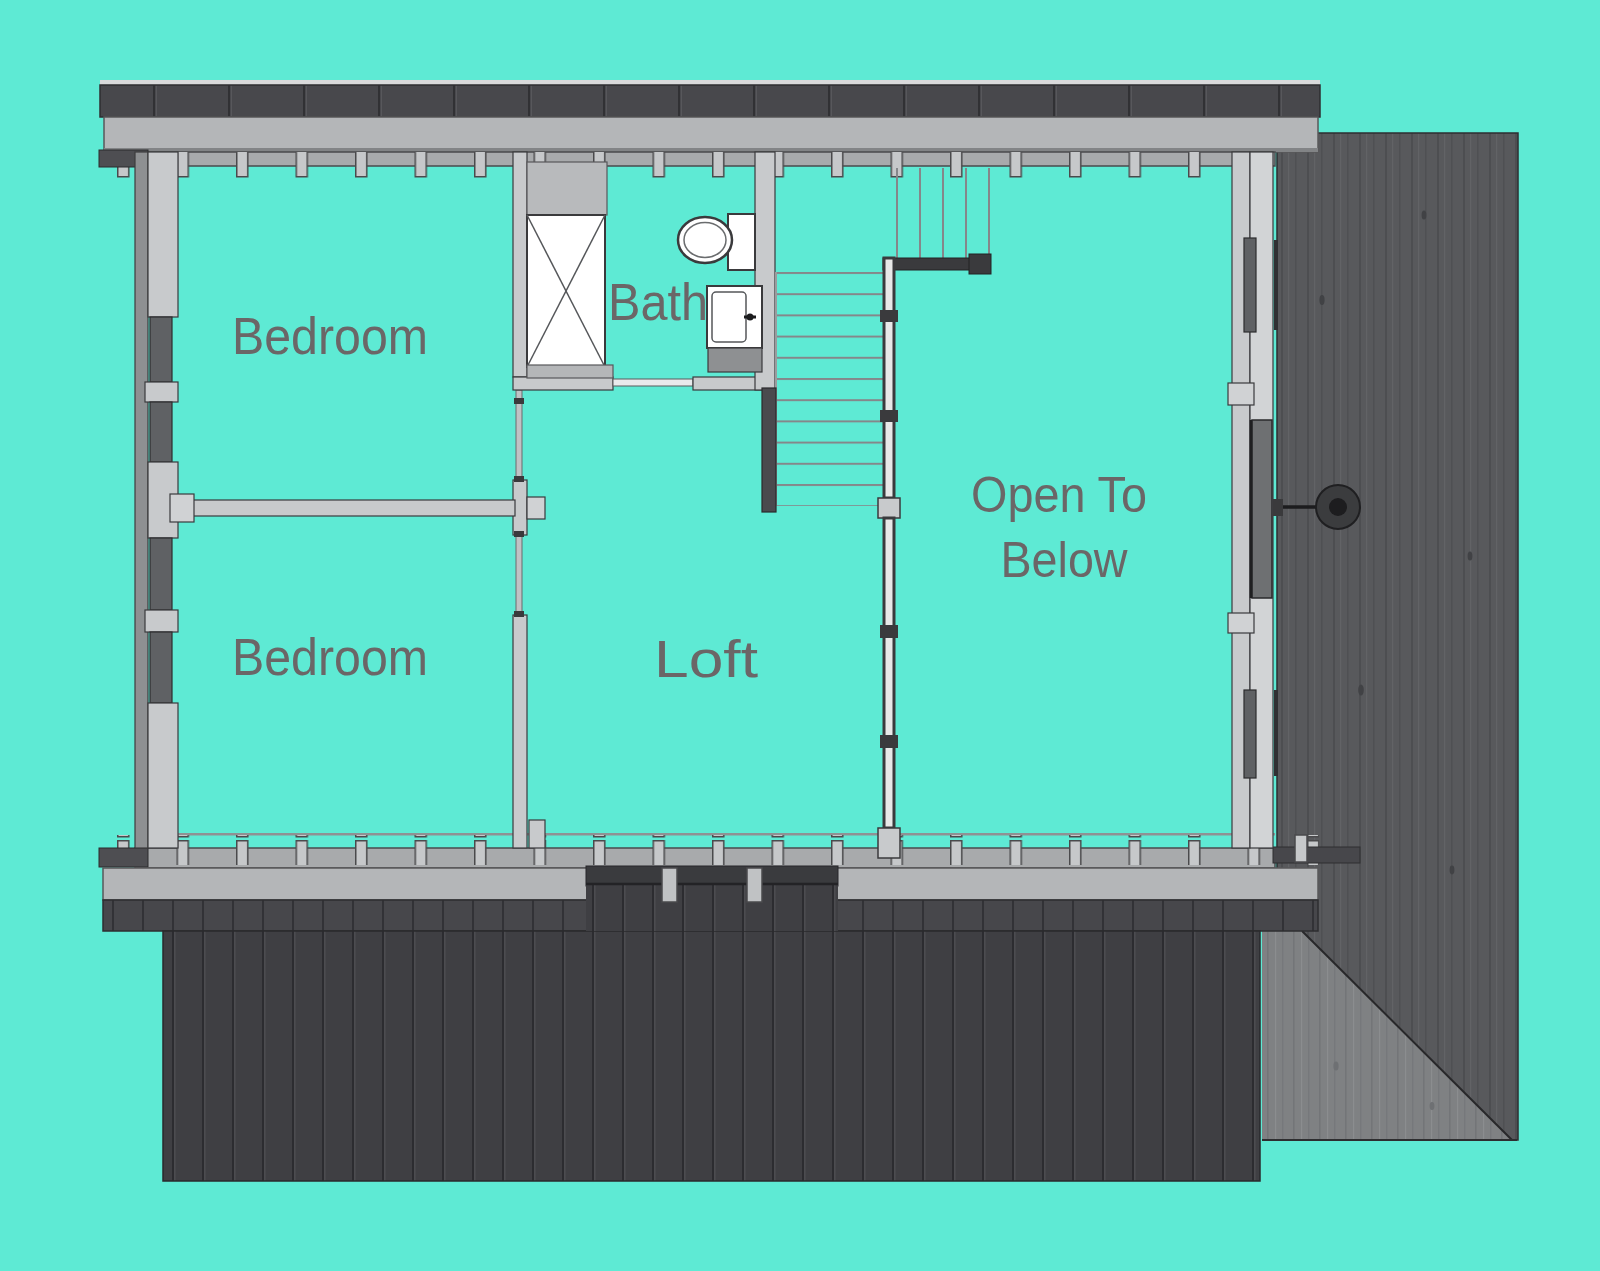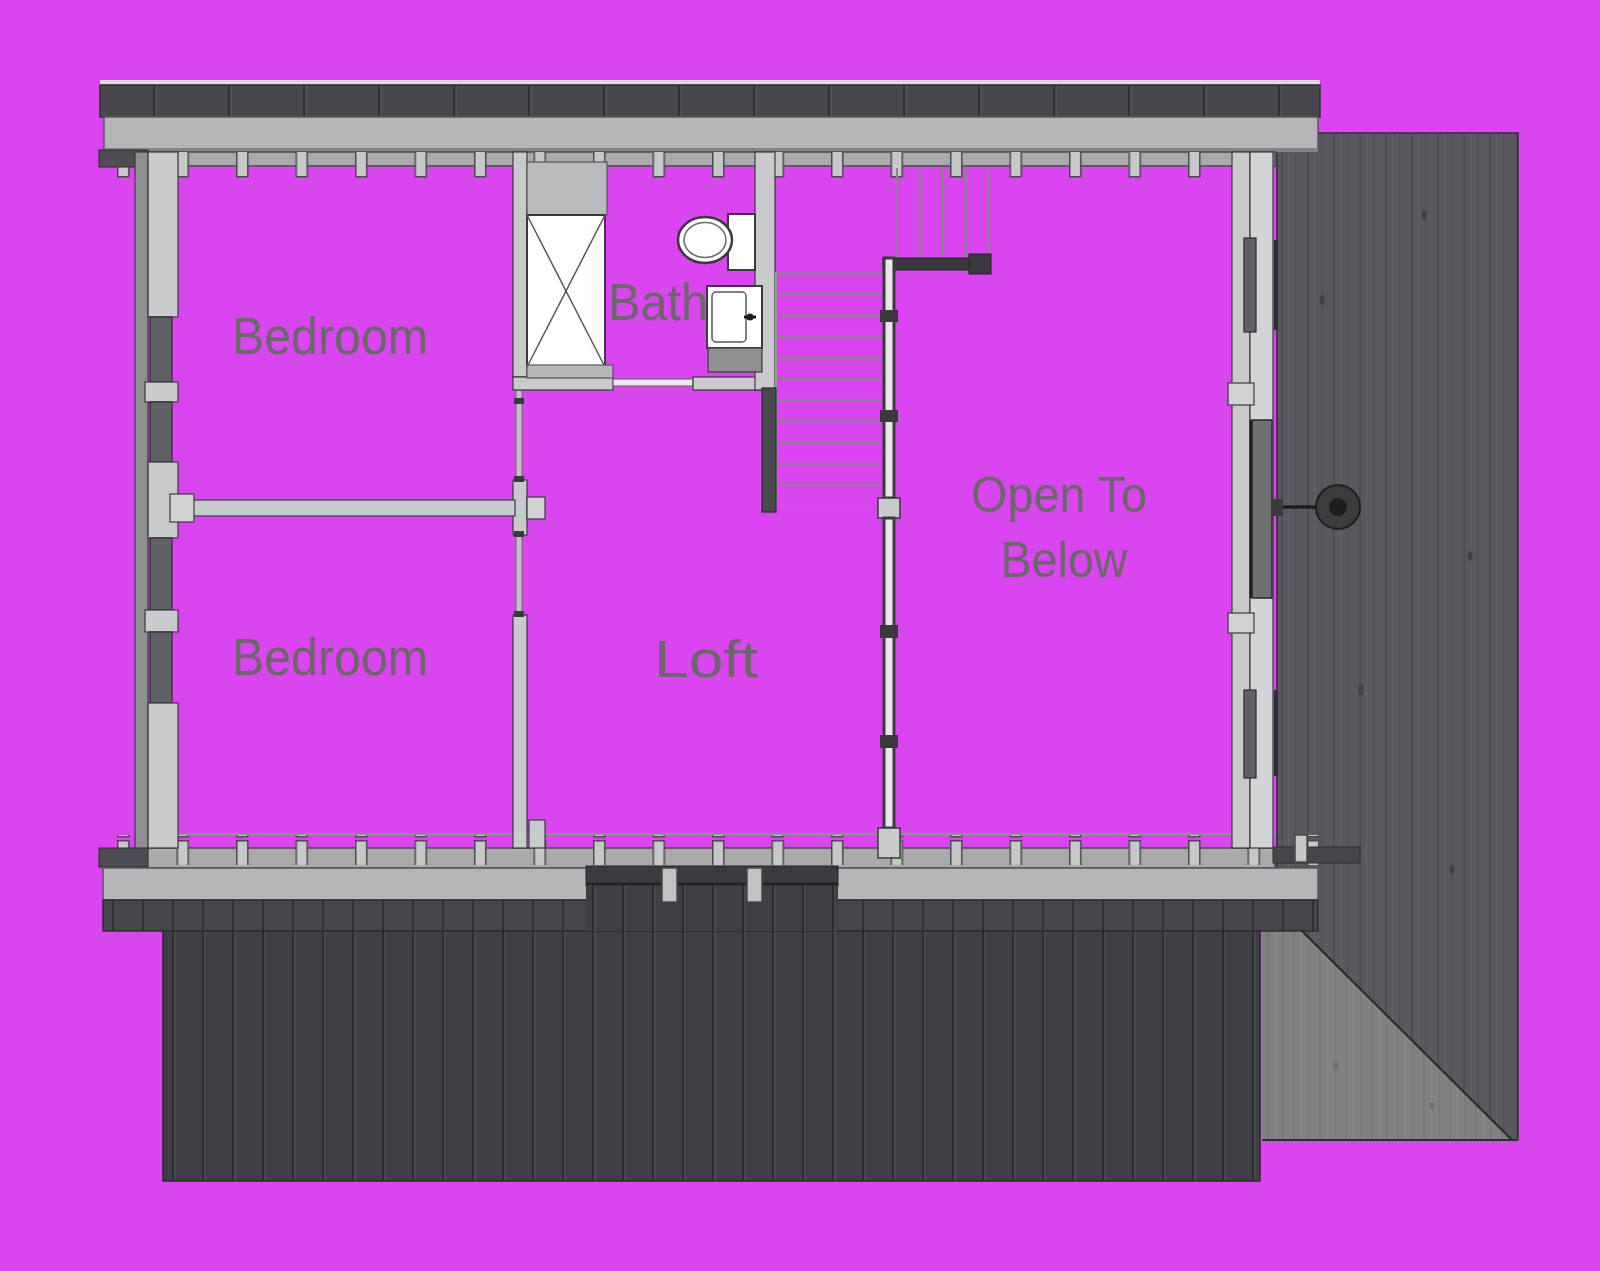--- a/index.html
+++ b/index.html
@@ -1,16 +1,16 @@
 <!DOCTYPE html>
 <html><head>
 <meta charset="utf-8">
 <style>
   html,body{margin:0;padding:0;background:#ffffff;}
-  .stage{position:relative;width:1600px;height:1271px;background:#d946ef;margin:0 auto;overflow:hidden;}
+  .stage{position:relative;width:1600px;height:1271px;background:#5eead4;margin:0 auto;overflow:hidden;}
   svg{display:block;}
   text{font-family:"Liberation Sans", sans-serif;}
 </style>
 </head>
 <body>
 
 <div class="stage">
 <svg width="1600" height="1271" viewBox="0 0 1600 1271">
   <defs>
     <pattern id="ridgeSeam" patternUnits="userSpaceOnUse" width="75" height="40" x="100">

